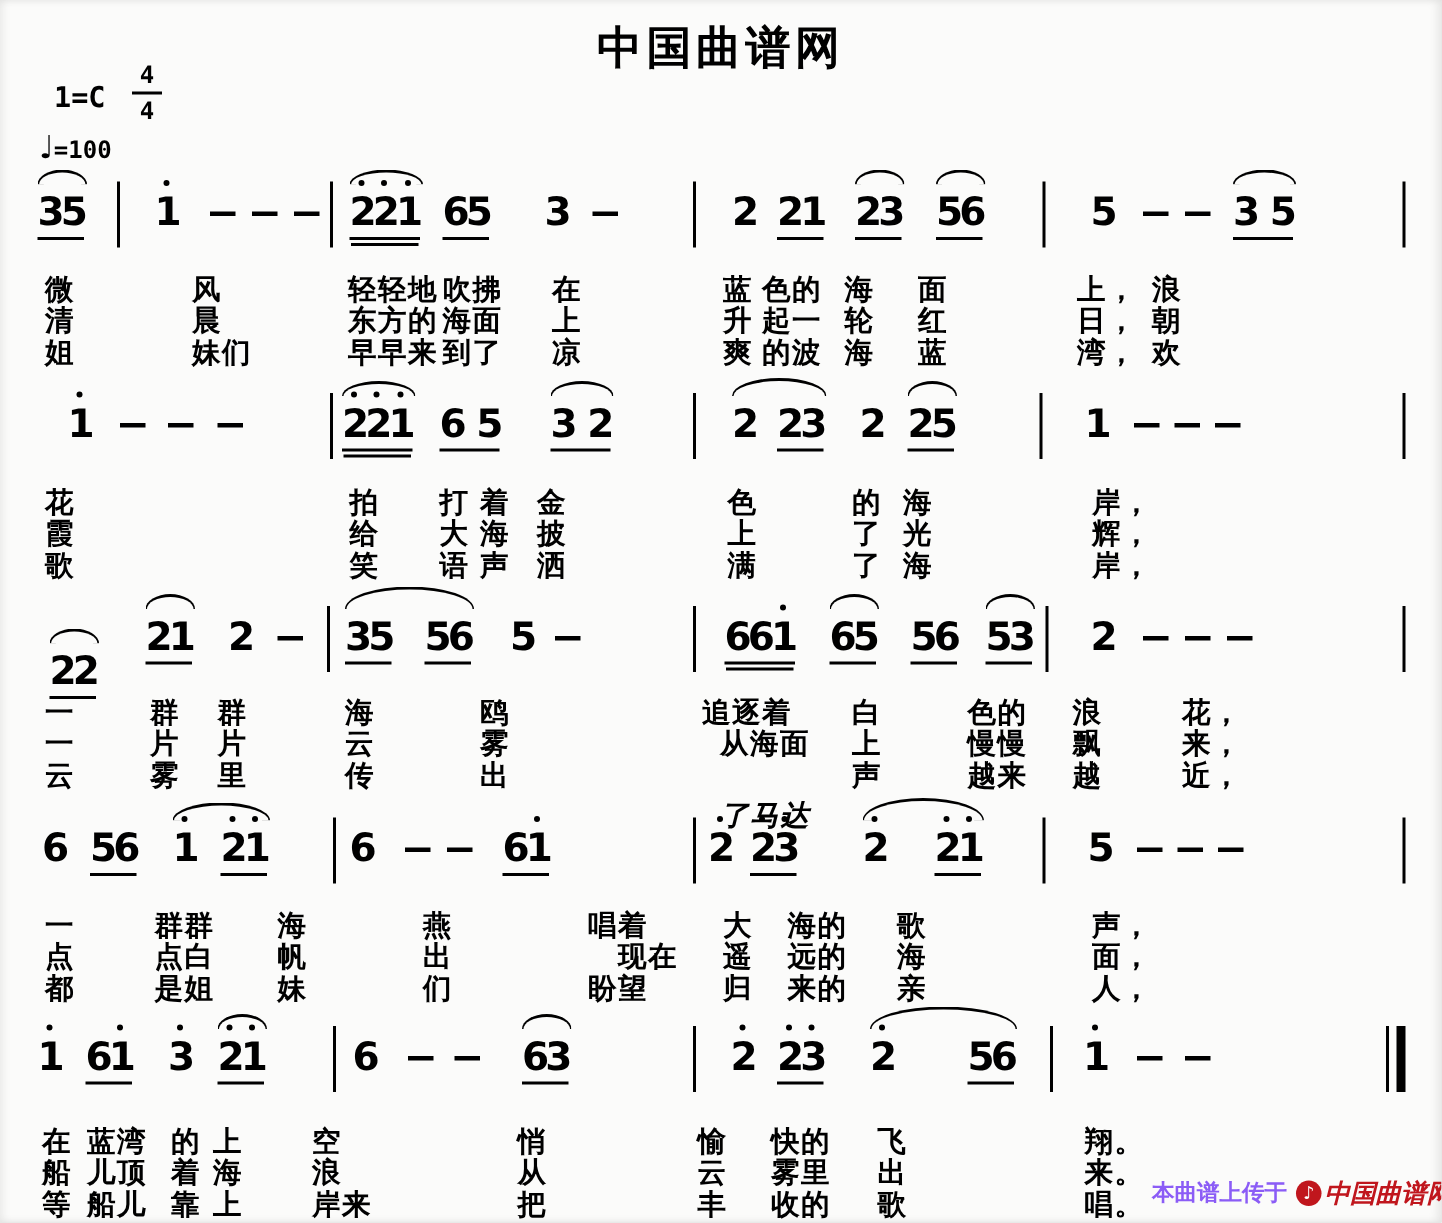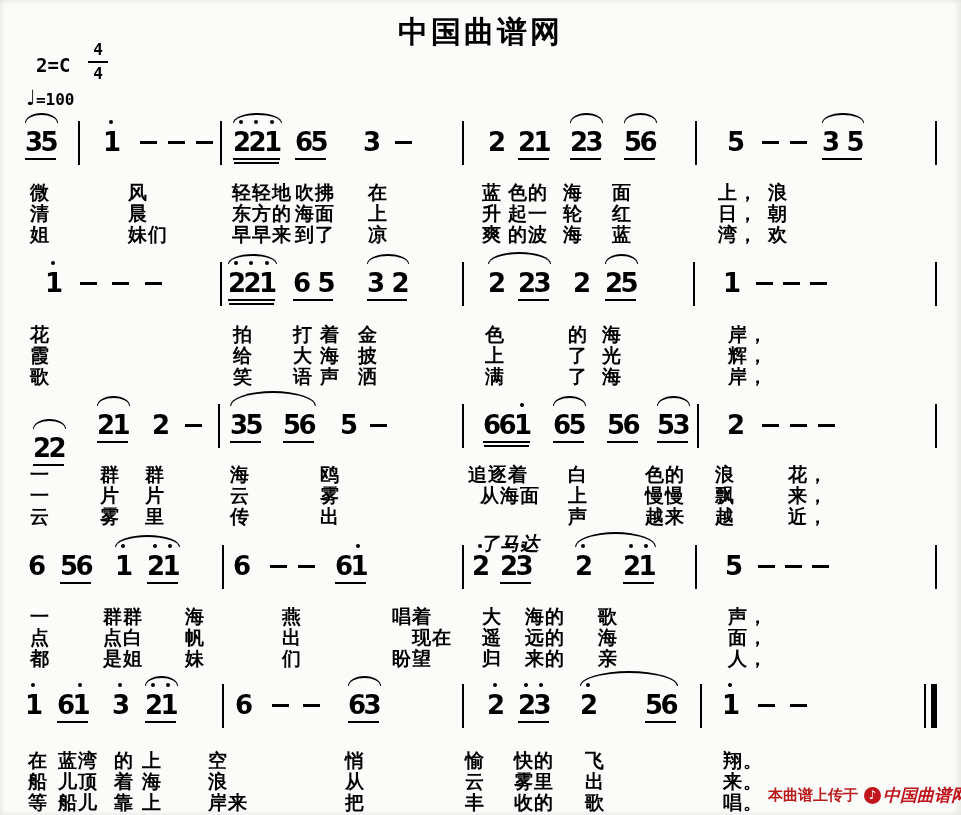--- a/index.html
+++ b/index.html
@@ -28,33 +28,33 @@
   .dot{position:absolute;left:50%;top:-7px;margin-left:-2px;width:4px;height:4px;
        border-radius:50%;background:#000;}
   .u2{position:absolute;left:1px;right:1px;bottom:-6px;height:2.5px;background:#000;}
   .slur{position:absolute;border:solid #000;border-width:2px 1.5px 0 1.5px;
         border-radius:50% 50% 0 0 / 100% 100% 0 0;}
   .bar{position:absolute;width:2px;height:44px;background:#000;}
   .bar.thick{width:6px;}
   .dash{position:absolute;width:17px;height:3px;background:#000;}
   .lyr{position:absolute;font-size:19px;font-weight:700;letter-spacing:1px;white-space:nowrap;}
   .footer{position:absolute;left:768px;top:784px;white-space:nowrap;}
-  .upl{font-size:15px;color:#b91c1c;font-weight:700;vertical-align:middle;font-family:Liberation Mono, monospace;}
+  .upl{font-size:15px;color:#8b5cf6;font-weight:700;vertical-align:middle;font-family:Liberation Mono, monospace;}
   .brandicon{display:inline-block;width:17px;height:17px;margin:0 2px 0 6px;border-radius:50%;
              background:#c0161d;color:#fff;font-size:12px;line-height:17px;text-align:center;
              vertical-align:middle;}
   .brand{font-size:17px;font-weight:700;color:#c0161d;vertical-align:middle;font-style:italic;}
 </style>
 </head>
 <body>
 
 <div id="page">
   <div class="title">中国曲谱网</div>
   <div class="keyblock">
-    <span>2=C</span>
+    <span>1=C</span>
     <span class="frac">
       <span class="num">4</span>
       <span class="fbar"></span>
       <span class="den">4</span>
     </span>
   </div>
   <div class="tempo">
     <span class="qnote">♩</span><span>=100</span>
   </div>
 

